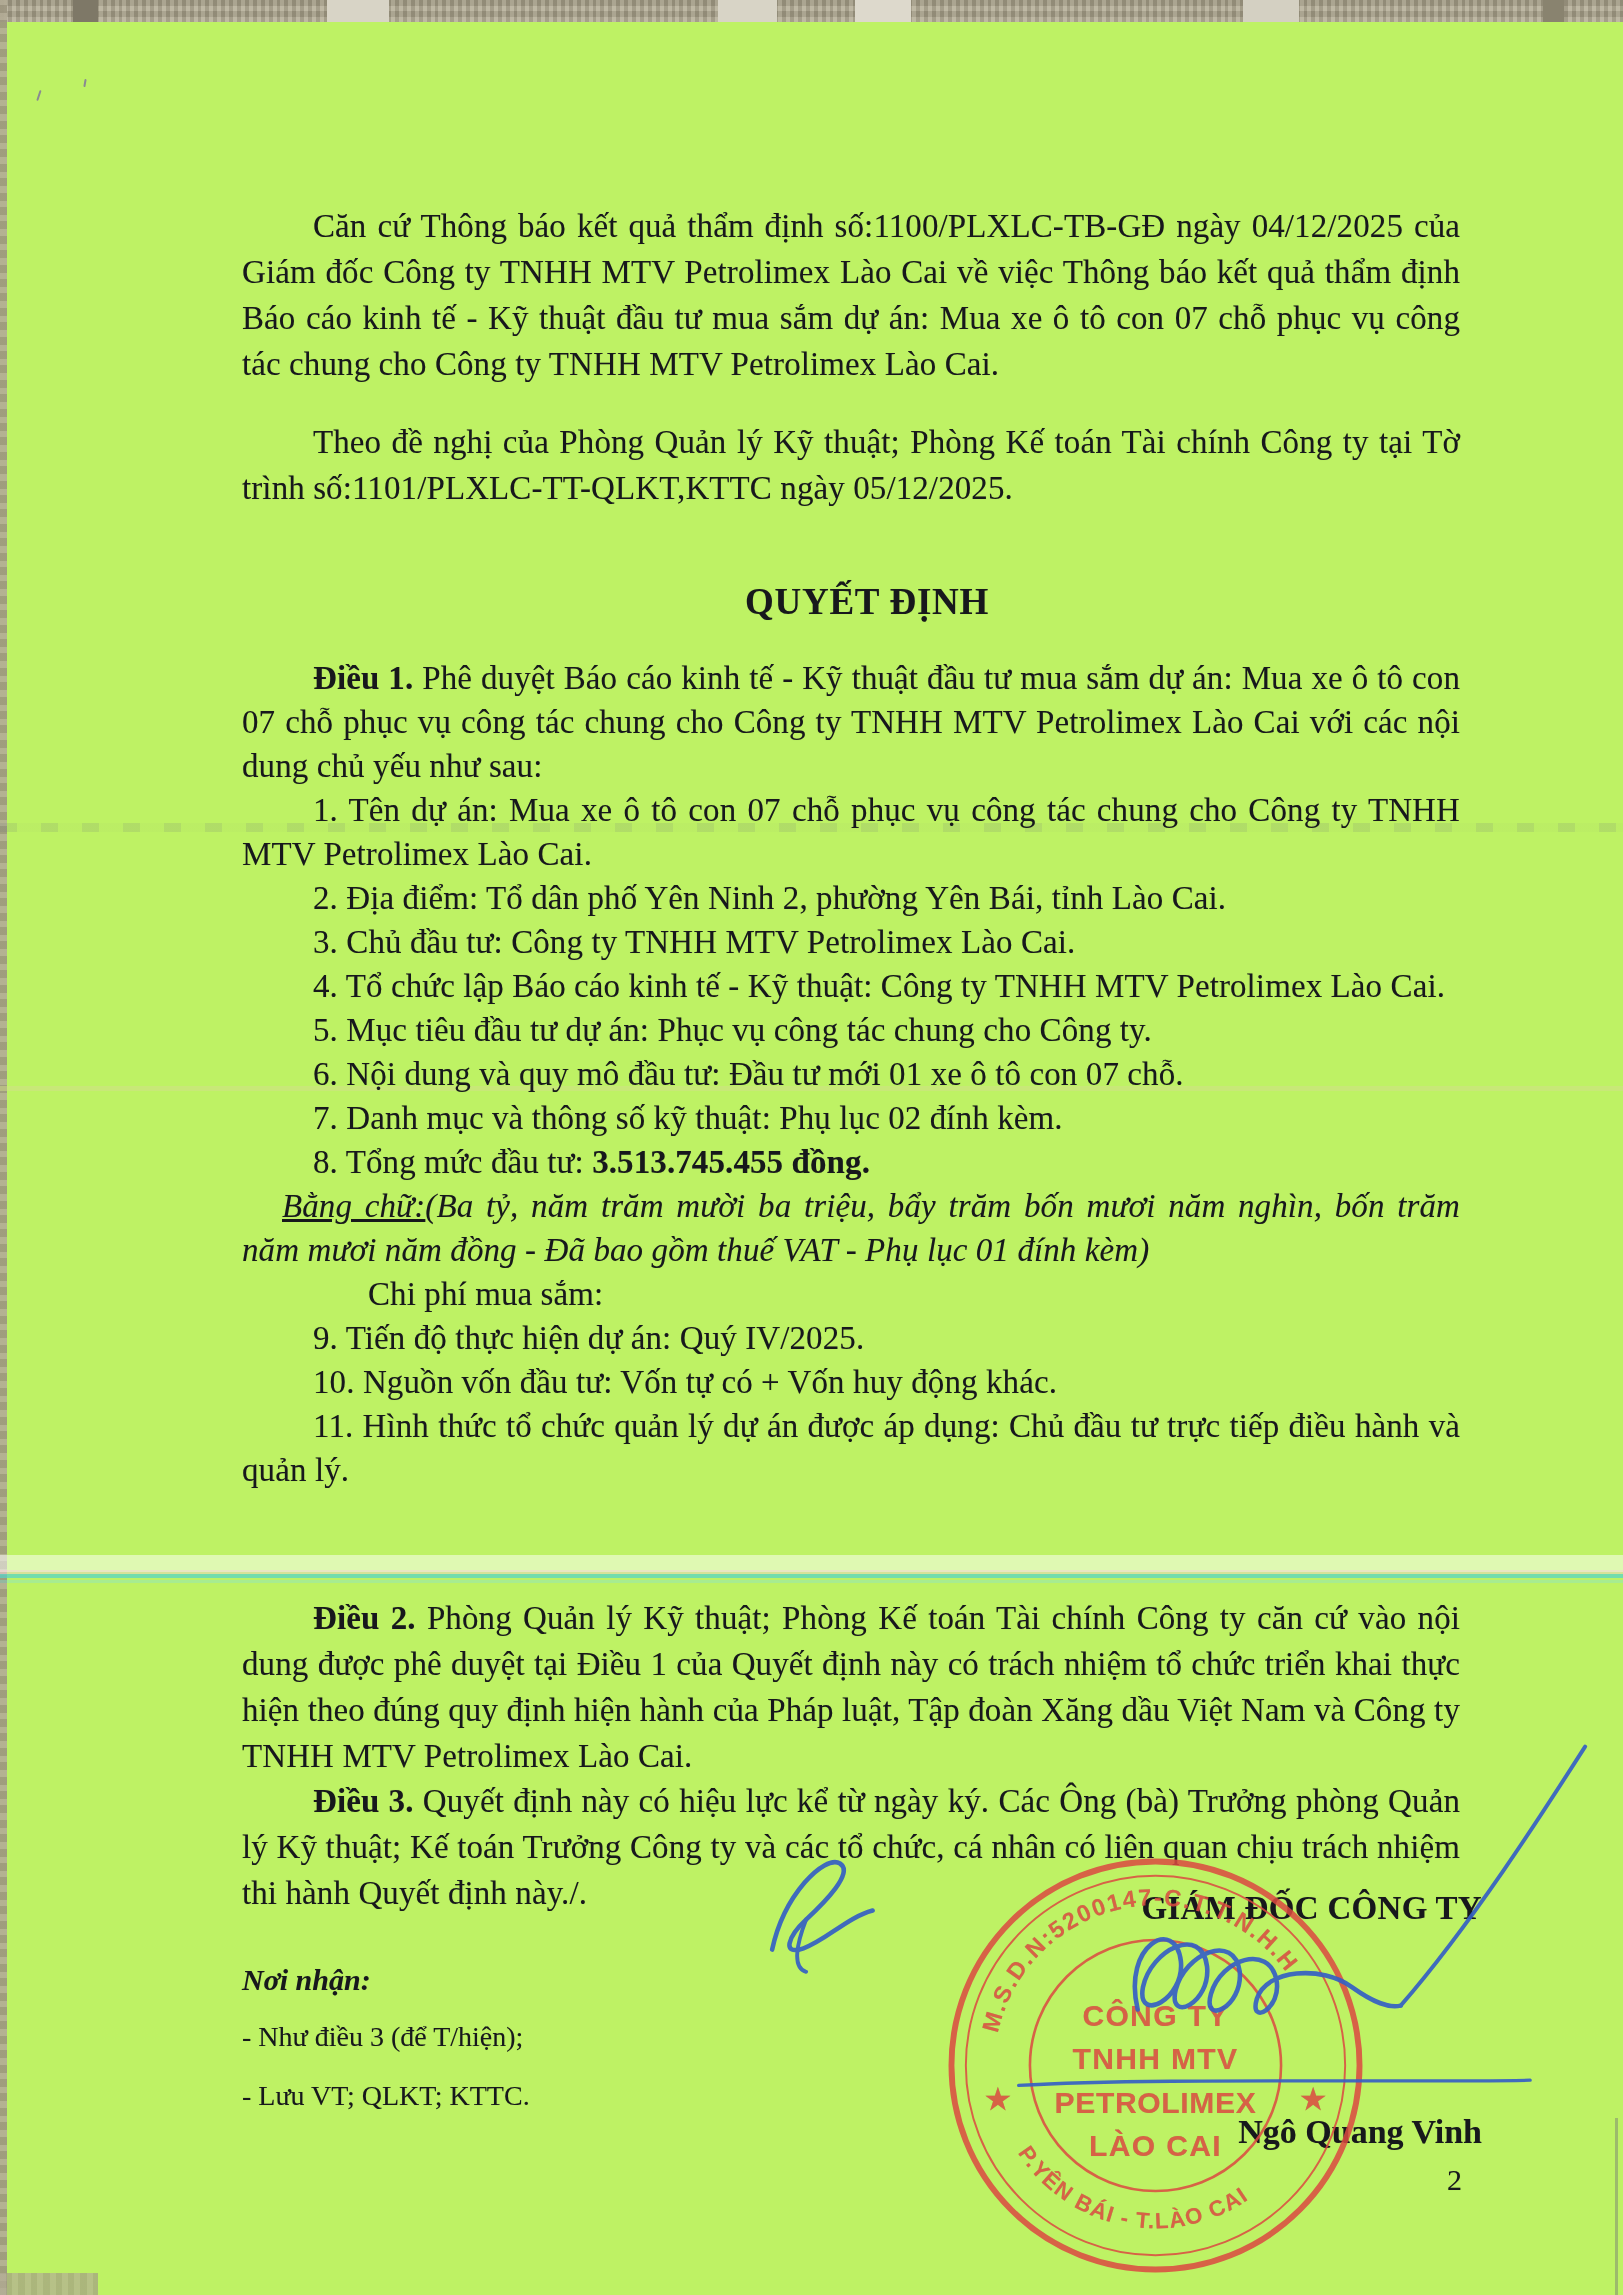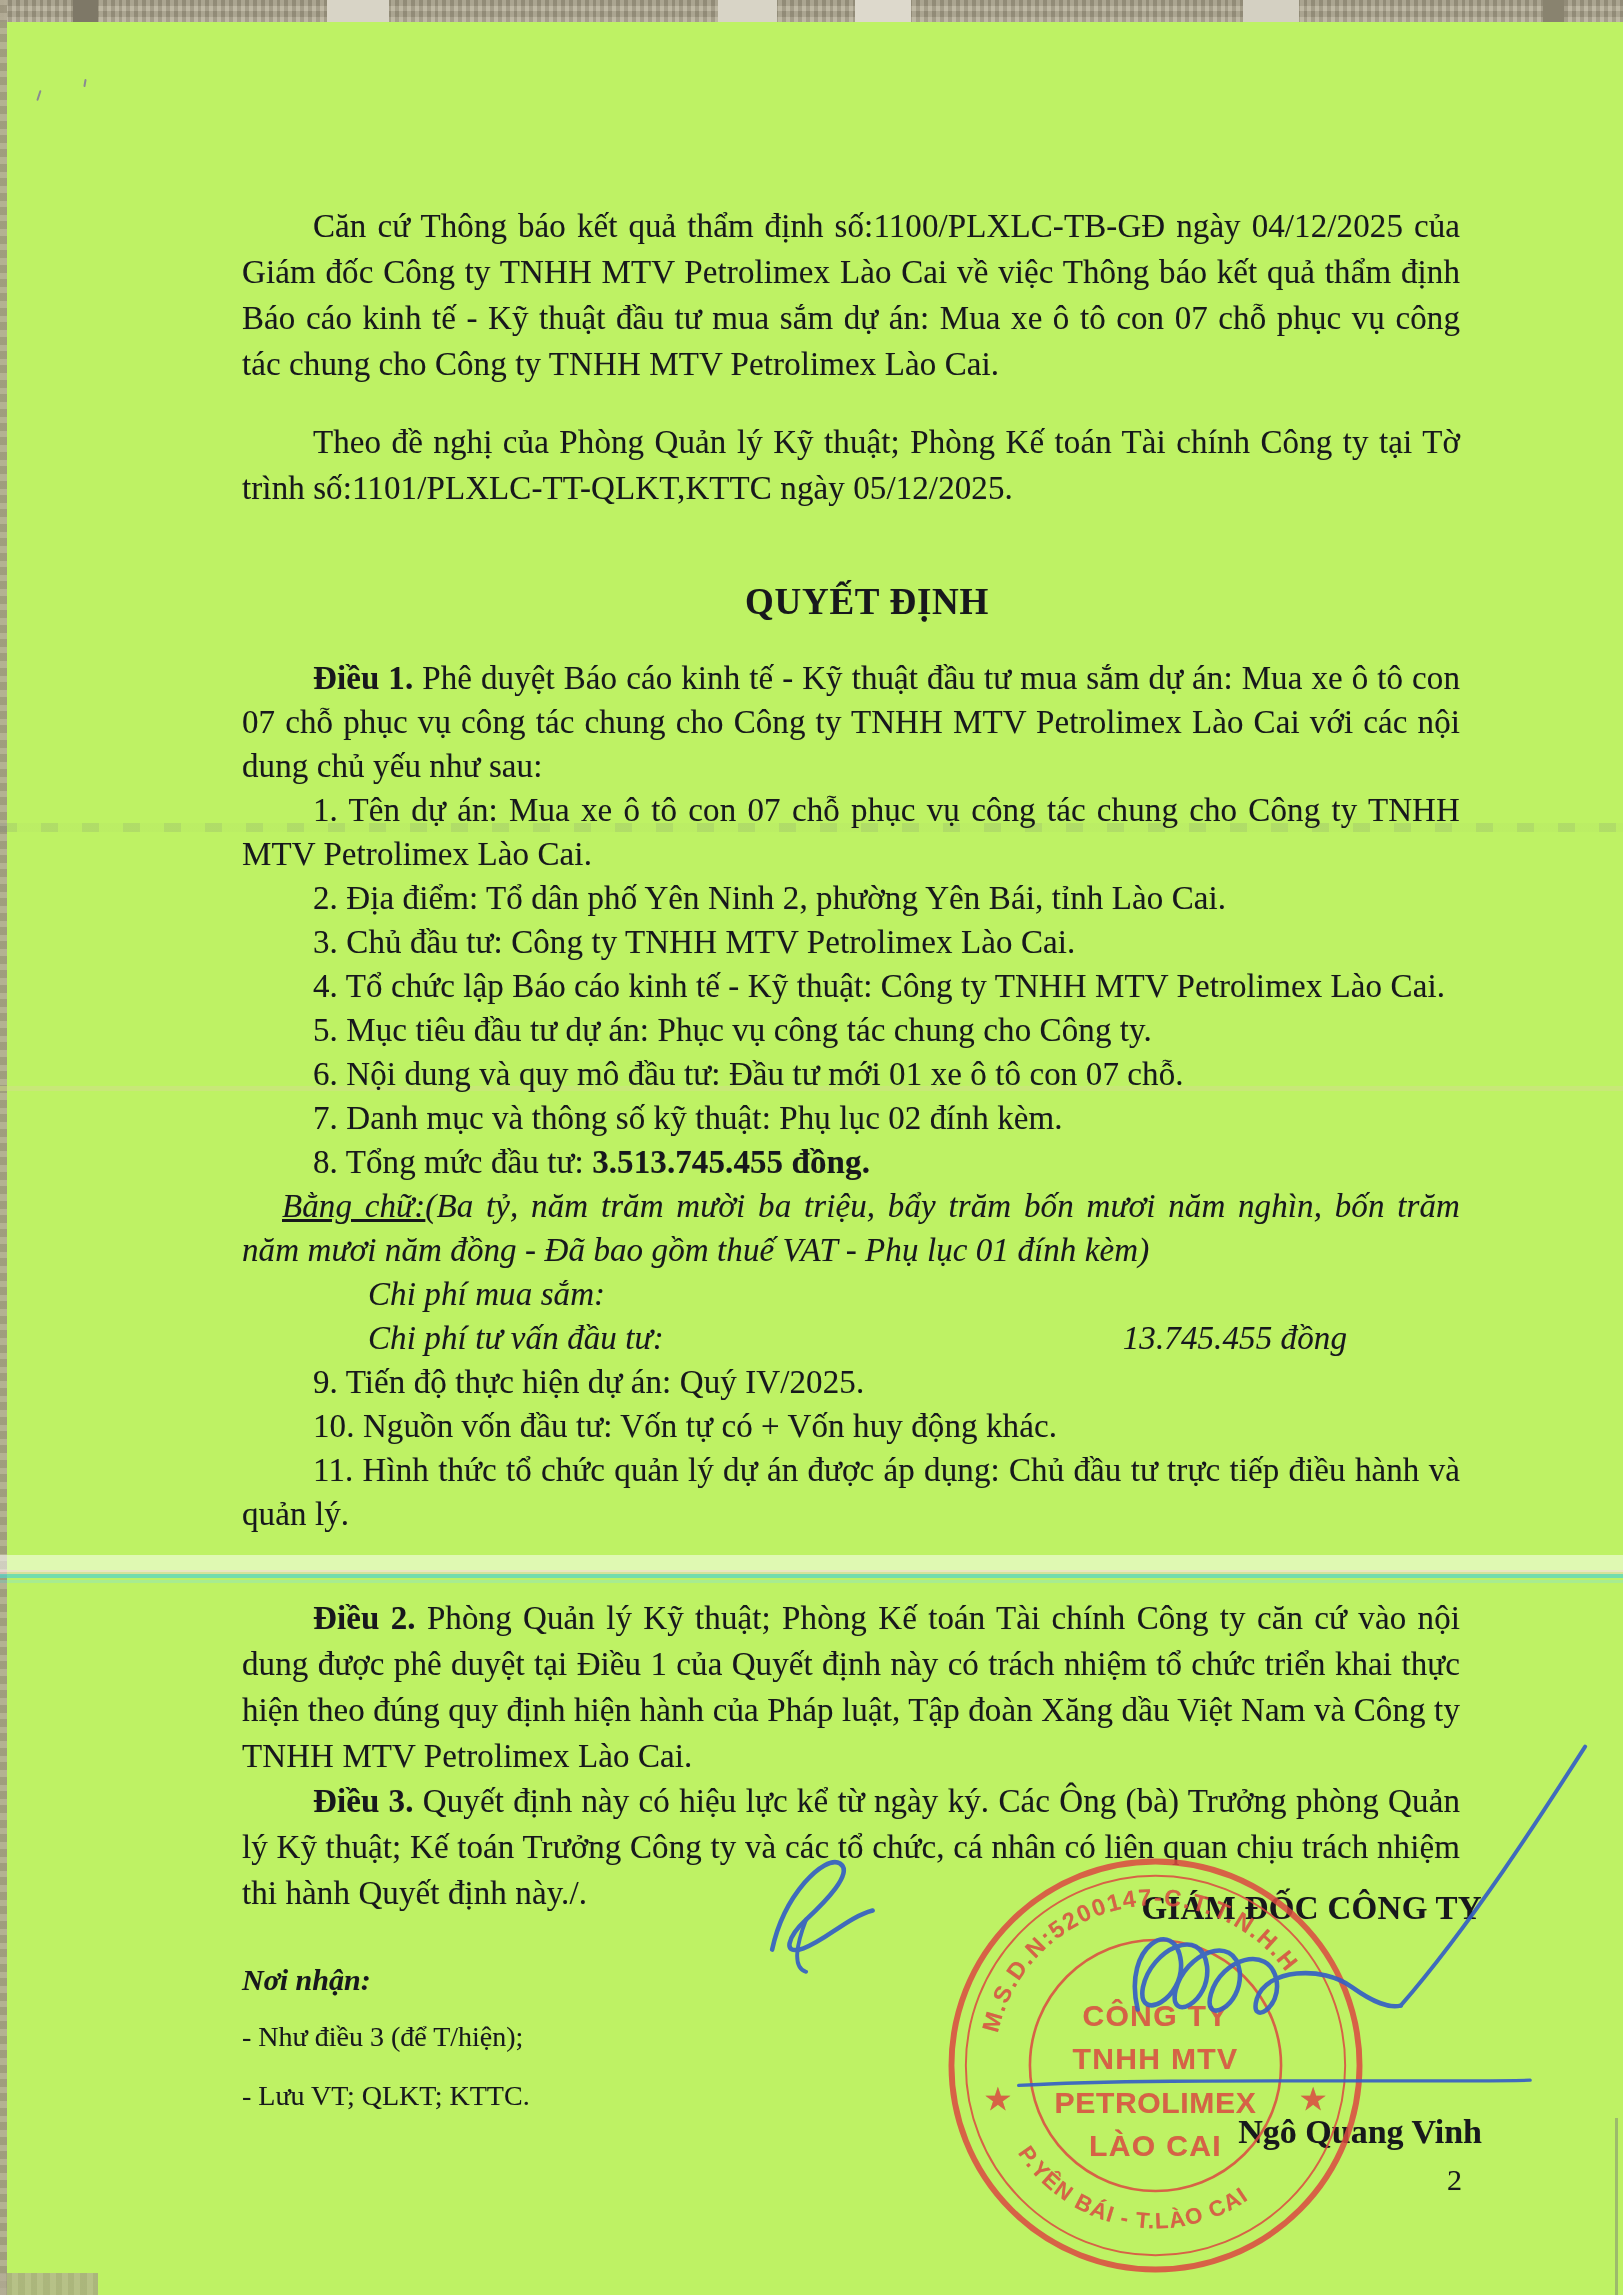--- a/index.html
+++ b/index.html
@@ -69,21 +69,21 @@
     position:absolute;left:242px;width:1218px;top:564px;
     font-size:37px;font-weight:bold;text-align:center;letter-spacing:0.7px;margin:16px;
   }
   .flow68{
     position:absolute;left:242px;width:1218px;top:656px;
     font-size:33px;line-height:44px;text-align:justify;letter-spacing:0.1px;
   }
   .para68{text-indent:71px;}
   .bangchu{font-style:italic;text-indent:0;}
   .uu{text-decoration:underline;margin-left:40px;}
-  .costrow{display:flex;text-indent:0;font-style:italic;}
+  .costrow{display:flex;text-indent:0;}
   .clabel{padding-left:126px;}
   .cval{margin-left:auto;padding-right:92px;}
   .cval.c2{padding-right:113px;}
   .recip{position:absolute;left:242px;top:1963px;width:589px;}
   .rtitle{font-size:30px;font-weight:bold;font-style:italic;margin-bottom:9.2px;}
   .rline{font-size:28px;line-height:39px;margin-top:20px;}
   .sigblock{position:absolute;left:1011px;top:1890px;width:471px;text-align:right;}
   .sigtitle{font-size:33px;font-weight:bold;letter-spacing:0.3px;}
   .signame{font-size:34px;font-weight:bold;margin-top:186px;}
   .pagenum{position:absolute;left:1447px;top:2163px;font-size:30px;}
@@ -132,24 +132,20 @@
     <div class="para68">6. Nội dung và quy mô đầu tư: Đầu tư mới 01 xe ô tô con 07 chỗ.</div>
     <div class="para68">7. Danh mục và thông số kỹ thuật: Phụ lục 02 đính kèm.</div>
     <div class="para68">
       <span>8. Tổng mức đầu tư: </span><b>3.513.745.455 đồng.</b>
     </div>
     <div class="bangchu">
       <span class="uu">Bằng chữ:</span><span>(Ba tỷ, năm trăm mười ba triệu, bẩy trăm bốn mươi năm nghìn, bốn trăm năm mươi năm đồng - Đã bao gồm thuế VAT - Phụ lục 01 đính kèm)</span>
     </div>
     <div class="costrow">
       <span class="clabel">Chi phí mua sắm:</span>
-    </div>
-    <div class="costrow">
-      <span class="clabel">Chi phí tư vấn đầu tư:</span>
-      <span class="cval c2">13.745.455 đồng</span>
     </div>
     <div class="para68">9. Tiến độ thực hiện dự án: Quý IV/2025.</div>
     <div class="para68">10. Nguồn vốn đầu tư: Vốn tự có + Vốn huy động khác.</div>
     <div class="para68">11. Hình thức tổ chức quản lý dự án được áp dụng: Chủ đầu tư trực tiếp điều hành và quản lý.</div>
   </div>
 
   <div class="para" style="top:1595px;">
     <b>Điều 2.</b><span> Phòng Quản lý Kỹ thuật; Phòng Kế toán Tài chính Công ty căn cứ vào nội dung được phê duyệt tại Điều 1 của Quyết định này có trách nhiệm tổ chức triển khai thực hiện theo đúng quy định hiện hành của Pháp luật, Tập đoàn Xăng dầu Việt Nam và Công ty TNHH MTV Petrolimex Lào Cai.</span>
   </div>
 

